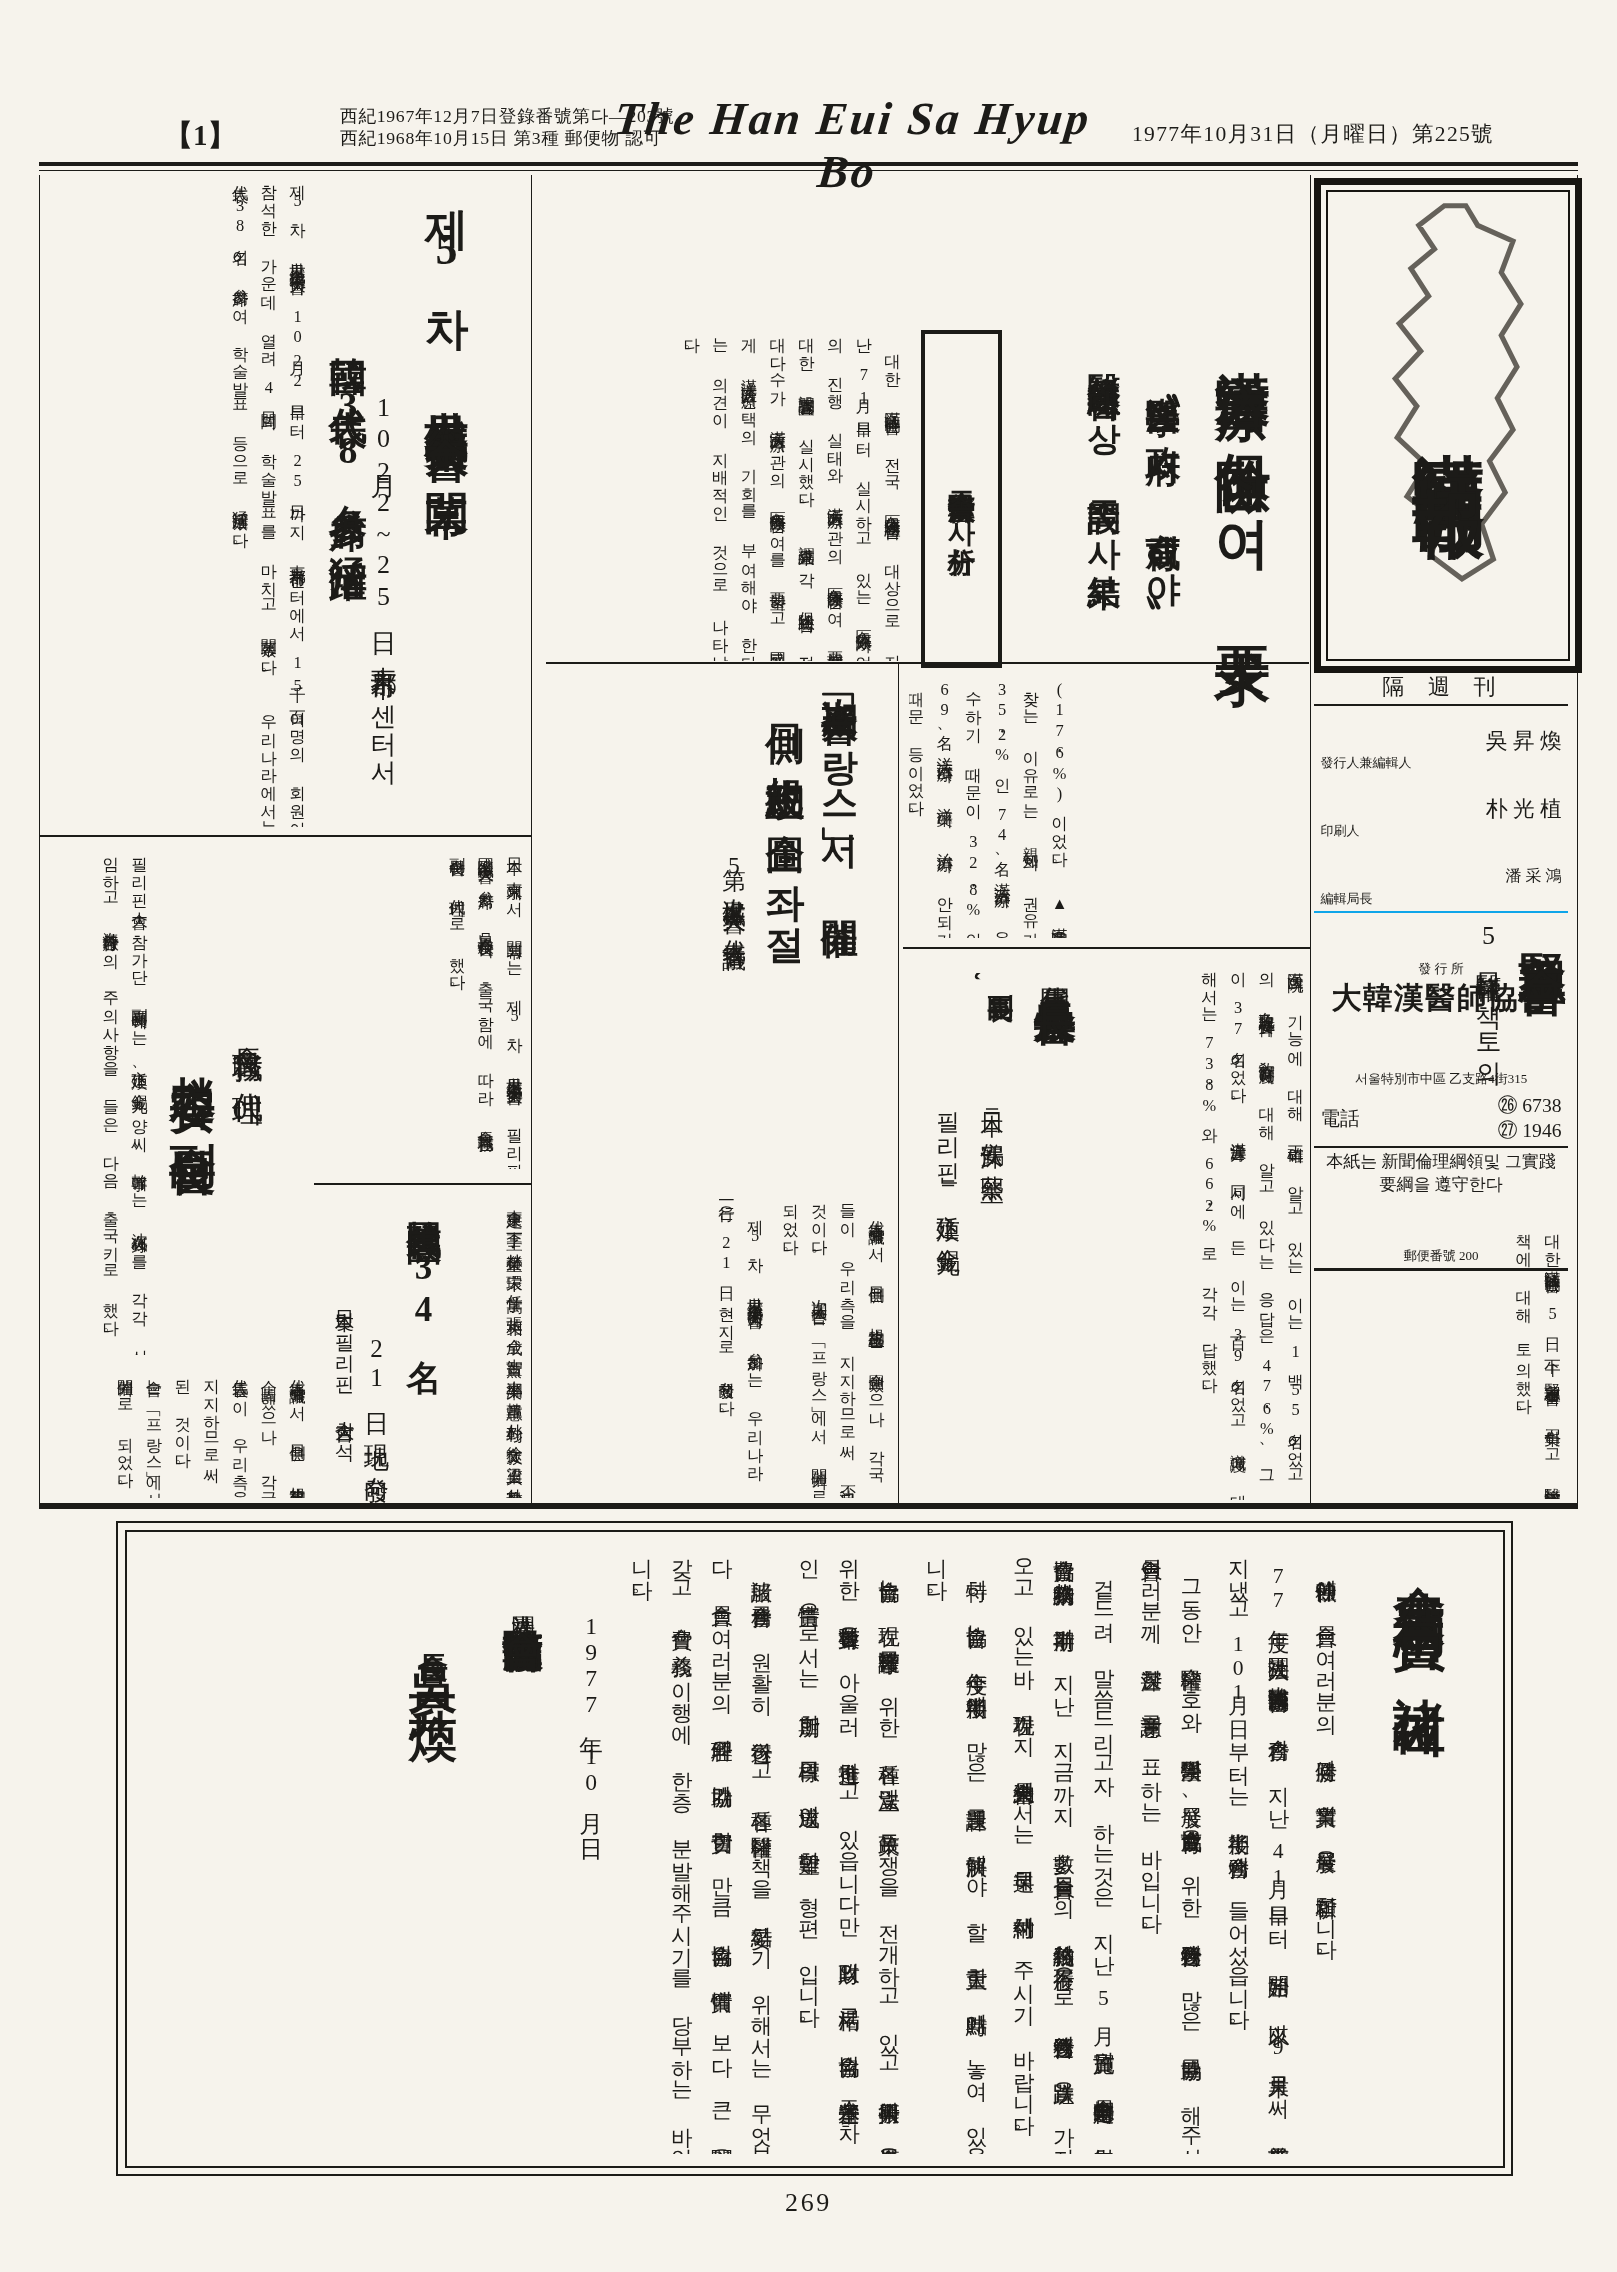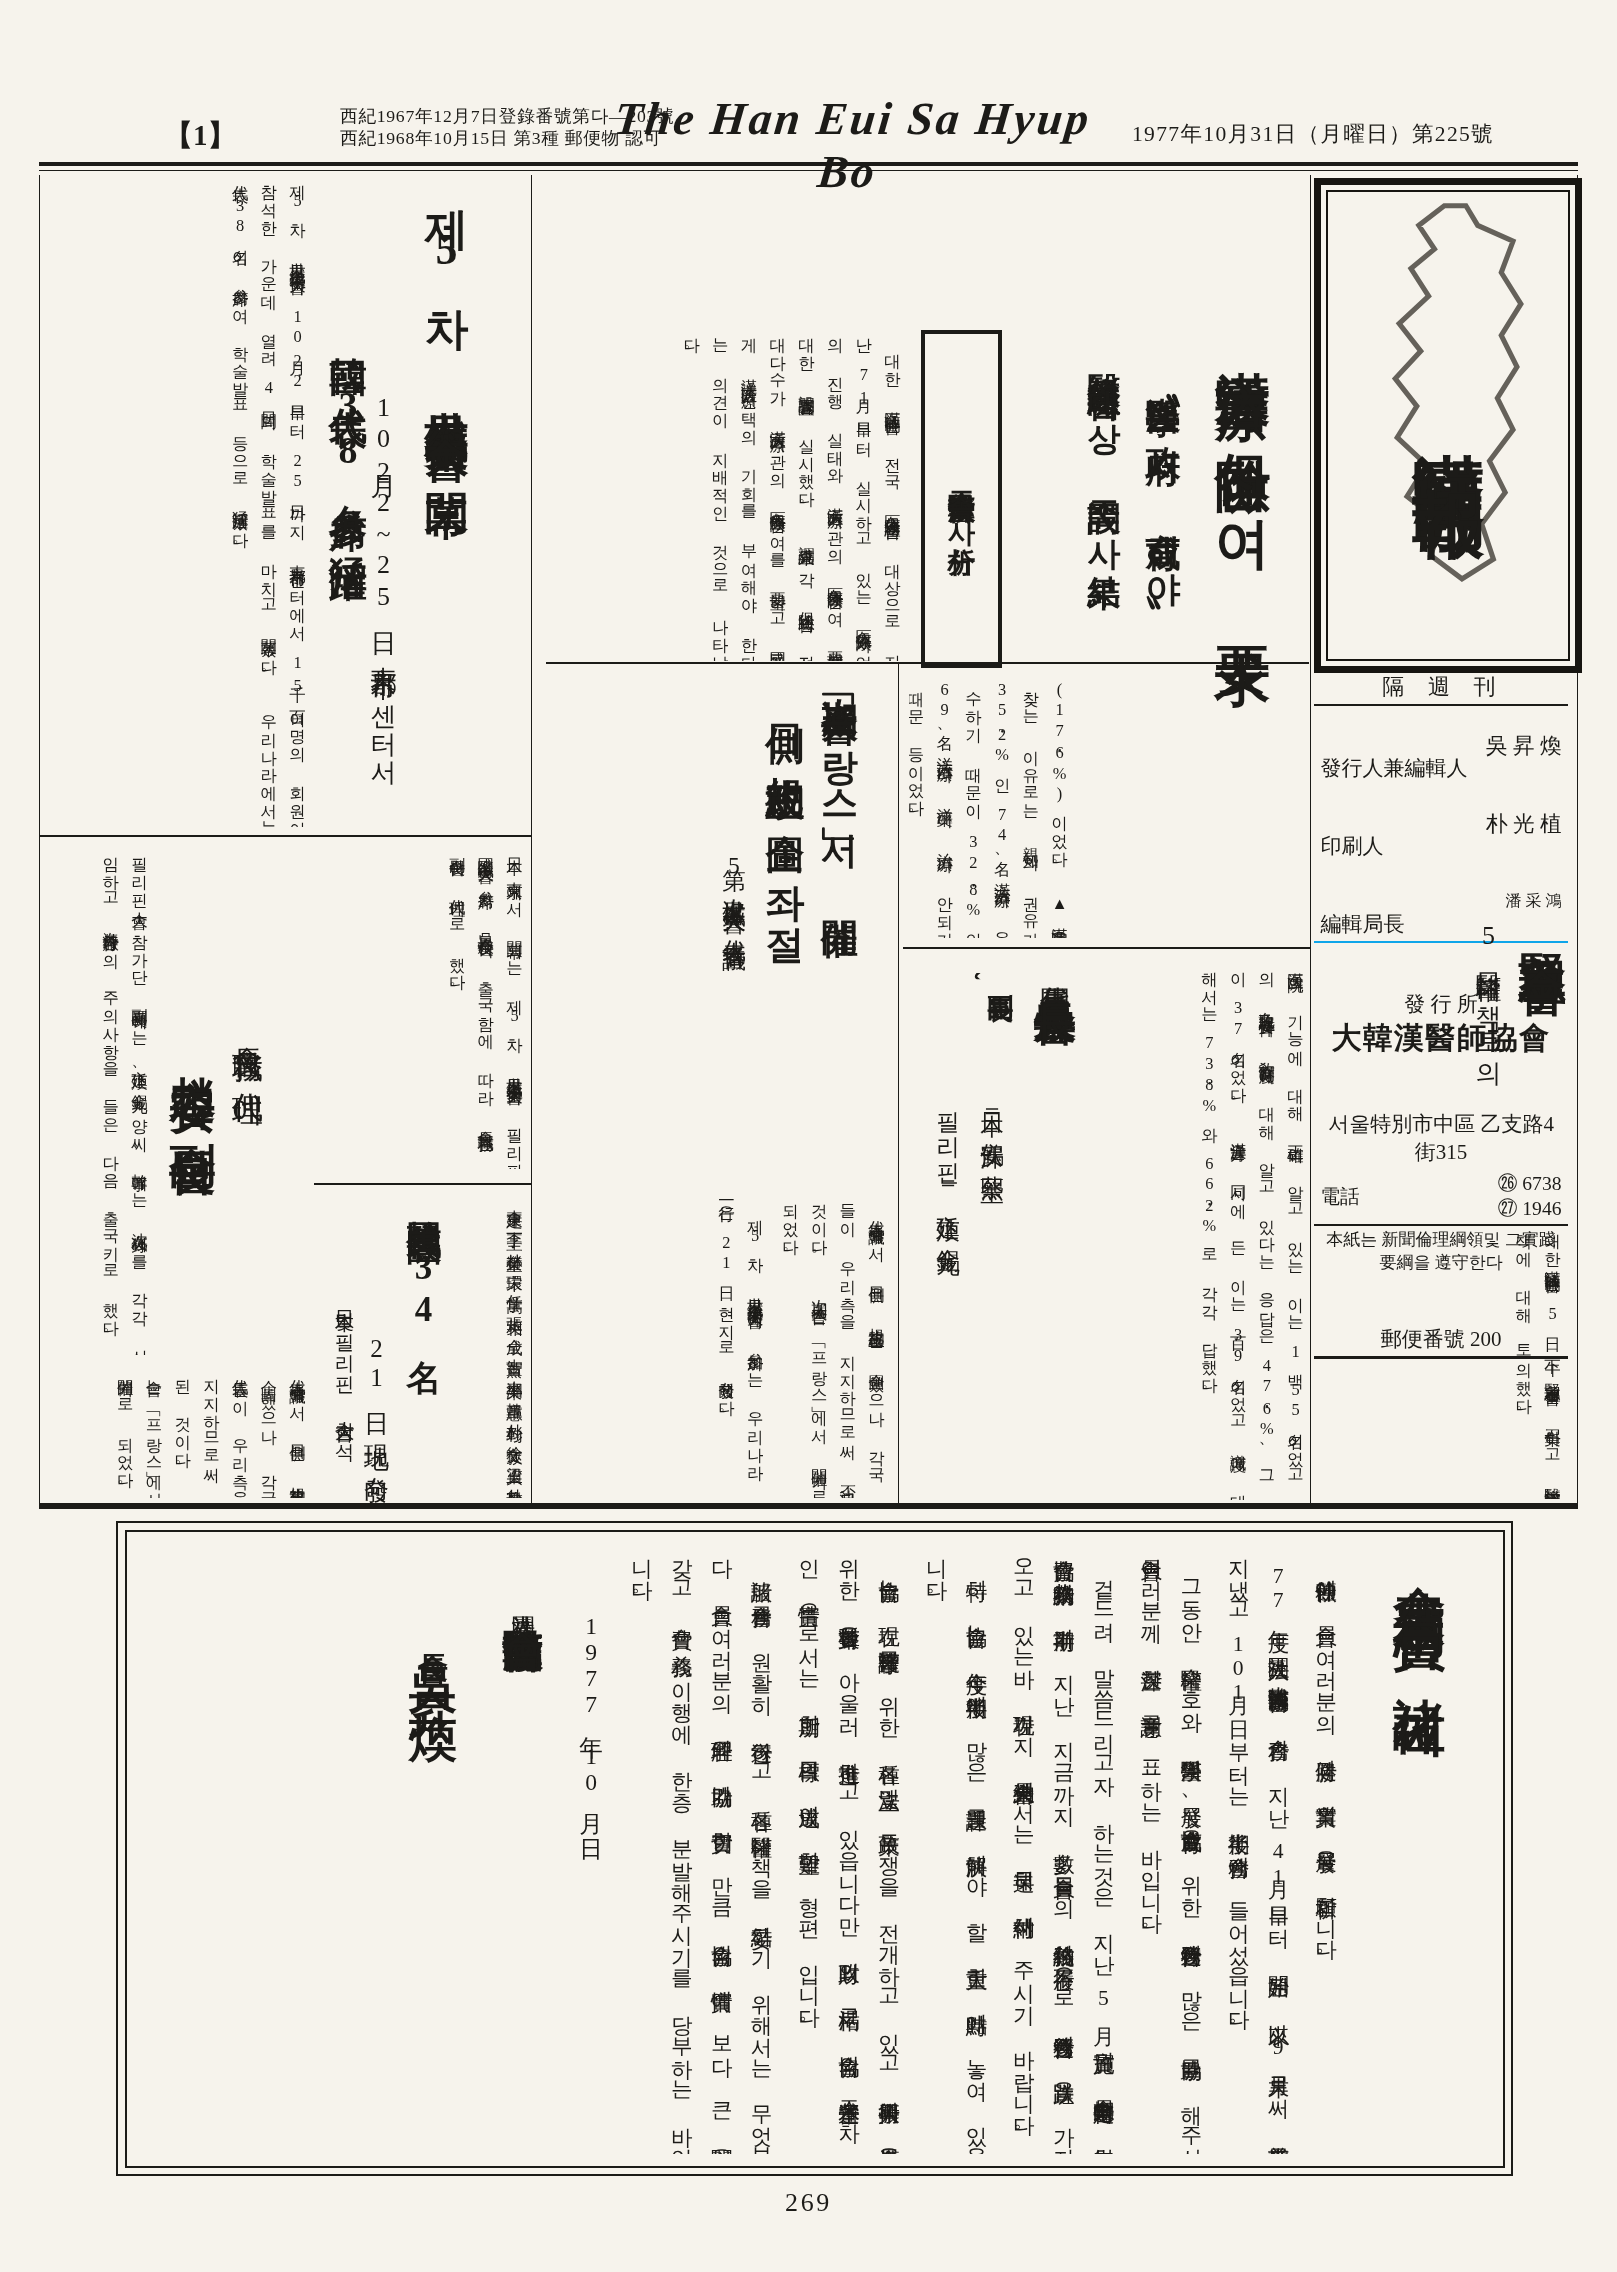--- a/index.html
+++ b/index.html
@@ -28,21 +28,21 @@
   .masttitle{position:absolute;left:50%;top:48%;transform:translate(-50%,-50%);writing-mode:vertical-rl;
              text-orientation:upright;font-size:73px;font-weight:900;letter-spacing:.12em;z-index:2;}
   .mapsvg{position:absolute;left:11.8px;top:9.2px;z-index:1;opacity:.75;}
   
   .info{position:absolute;left:1314px;top:669px;width:254px;border-bottom:3.3px solid #1c1b18;font-size:17.7px;}
   .info .row{display:flex;justify-content:space-between;align-items:center;padding:2.6px 6.5px;}
   .info .sep{border-top:2px solid #1c1b18;}
   .info .center{justify-content:center;text-align:center;}
   .weekly{letter-spacing:23.6px;font-size:22px;padding-left:26px !important;}
   .orgname{font-size:30px;font-weight:900;letter-spacing:1.3px;}
-  .small{font-size:21px;margin-top:45px;}
+  .small{font-size:13px;margin-top:45px;}
   .phone-nums{text-align:right;line-height:1.3;font-size:19.6px;}
   .ethics{font-size:17px;line-height:1.35;text-align:center;display:block;}
   
   .notice{position:absolute;left:116px;top:1521px;width:1393px;height:651px;border:2.6px solid #1c1b18;}
   .notice .inner{position:absolute;inset:6.5px;border:2px solid #1c1b18;}
   .notice .content{position:absolute;inset:19.6px 26px;writing-mode:vertical-rl;text-orientation:upright;
                    font-size:21.6px;line-height:1.85;text-align:justify;overflow:hidden;}
   .notice .content p{margin:0 .35em;text-indent:1em;}
   .notice-head{font-size:52px;font-weight:bold;letter-spacing:.15em;margin-left:.5em !important;text-indent:0 !important;}
   .notice-date{text-indent:0 !important;padding-top:3em;font-size:23.6px;}

